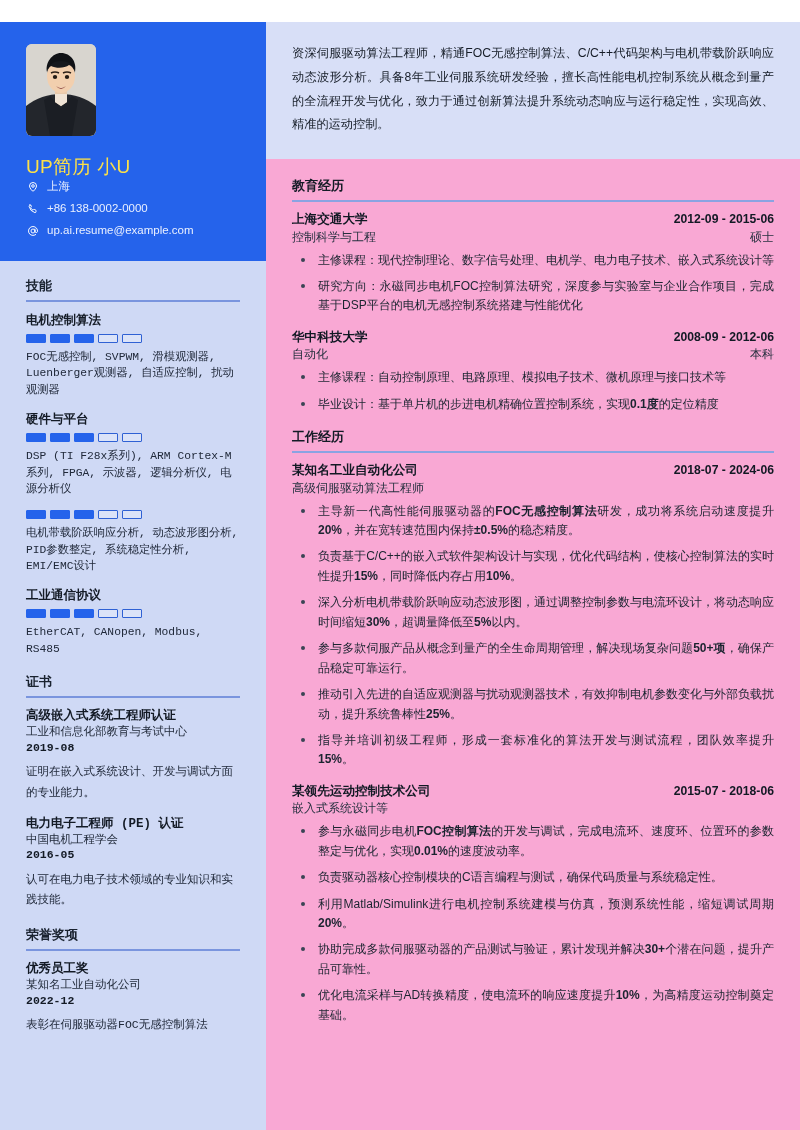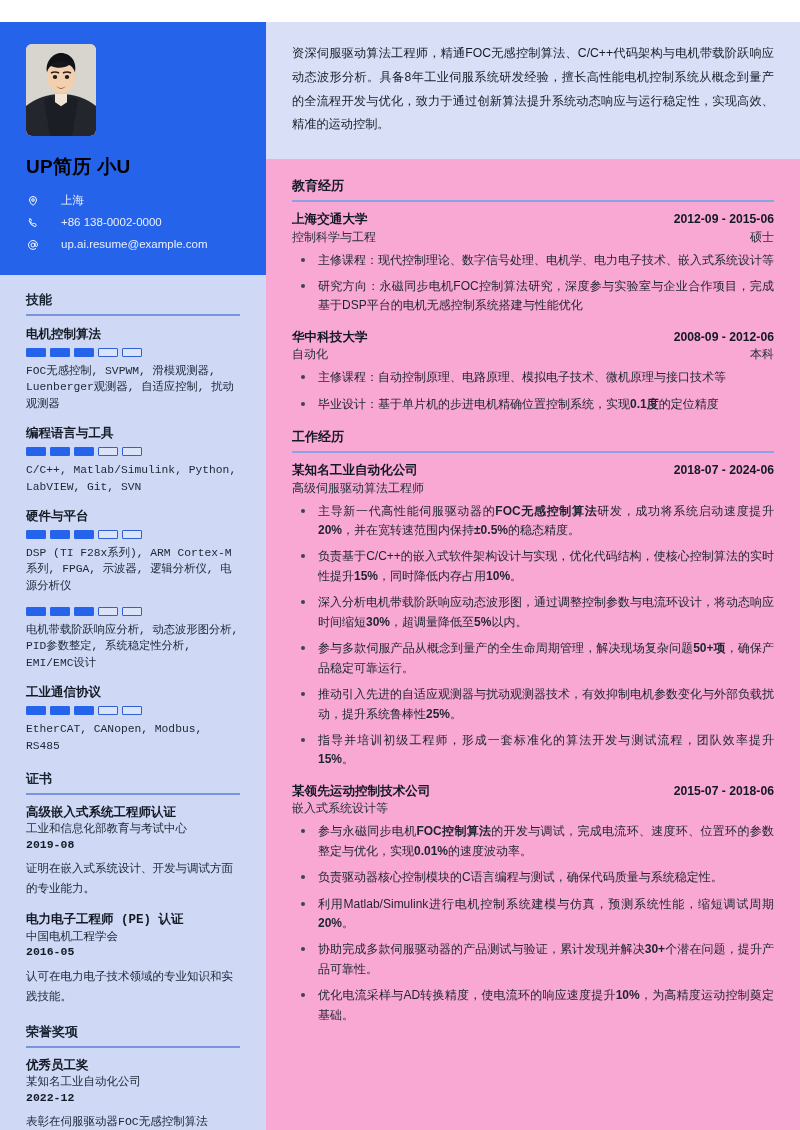--- a/index.html
+++ b/index.html
@@ -51,31 +51,30 @@
     height: 92px;
     border-radius: 6px;
     overflow: hidden;
     background: #d7d4cf;
     position: relative;
     margin-bottom: 18px;
   }
   .avatar svg { display:block; width:100%; height:100%; }
 
   .profile-name {
-    color: #000000;
+    color: #fde047;
     font-size: 19px;
-    font-weight: bold;
+    font-weight: normal;
     letter-spacing: .3px;
-    margin-bottom: 14px;
   }
 
   .contact-row {
     display: flex;
     align-items: center;
-    gap: 22px;
+    gap: 8px;
     color: #eaf0ff;
     font-size: 11.5px;
     line-height: 1.1;
     margin-bottom: 9px;
   }
   .contact-row:last-child { margin-bottom: 0; }
   .contact-ico {
     width: 13px; height: 13px;
     flex: 0 0 13px;
     display: flex; align-items: center; justify-content: center;
@@ -302,31 +301,20 @@
             <div class="skill-bars">
               <span class="pip on"></span>
               <span class="pip on"></span>
               <span class="pip on"></span>
               <span class="pip"></span>
               <span class="pip"></span>
             </div>
             <div class="skill-desc">FOC无感控制, SVPWM, 滑模观测器, Luenberger观测器, 自适应控制, 扰动观测器</div>
           </div>
 
-          <div class="skill-block">
-            <div class="skill-name">编程语言与工具</div>
-            <div class="skill-bars">
-              <span class="pip on"></span>
-              <span class="pip on"></span>
-              <span class="pip on"></span>
-              <span class="pip"></span>
-              <span class="pip"></span>
-            </div>
-            <div class="skill-desc">C/C++, Matlab/Simulink, Python, LabVIEW, Git, SVN</div>
-          </div>
 
           <div class="skill-block">
             <div class="skill-name">硬件与平台</div>
             <div class="skill-bars">
               <span class="pip on"></span>
               <span class="pip on"></span>
               <span class="pip on"></span>
               <span class="pip"></span>
               <span class="pip"></span>
             </div>

